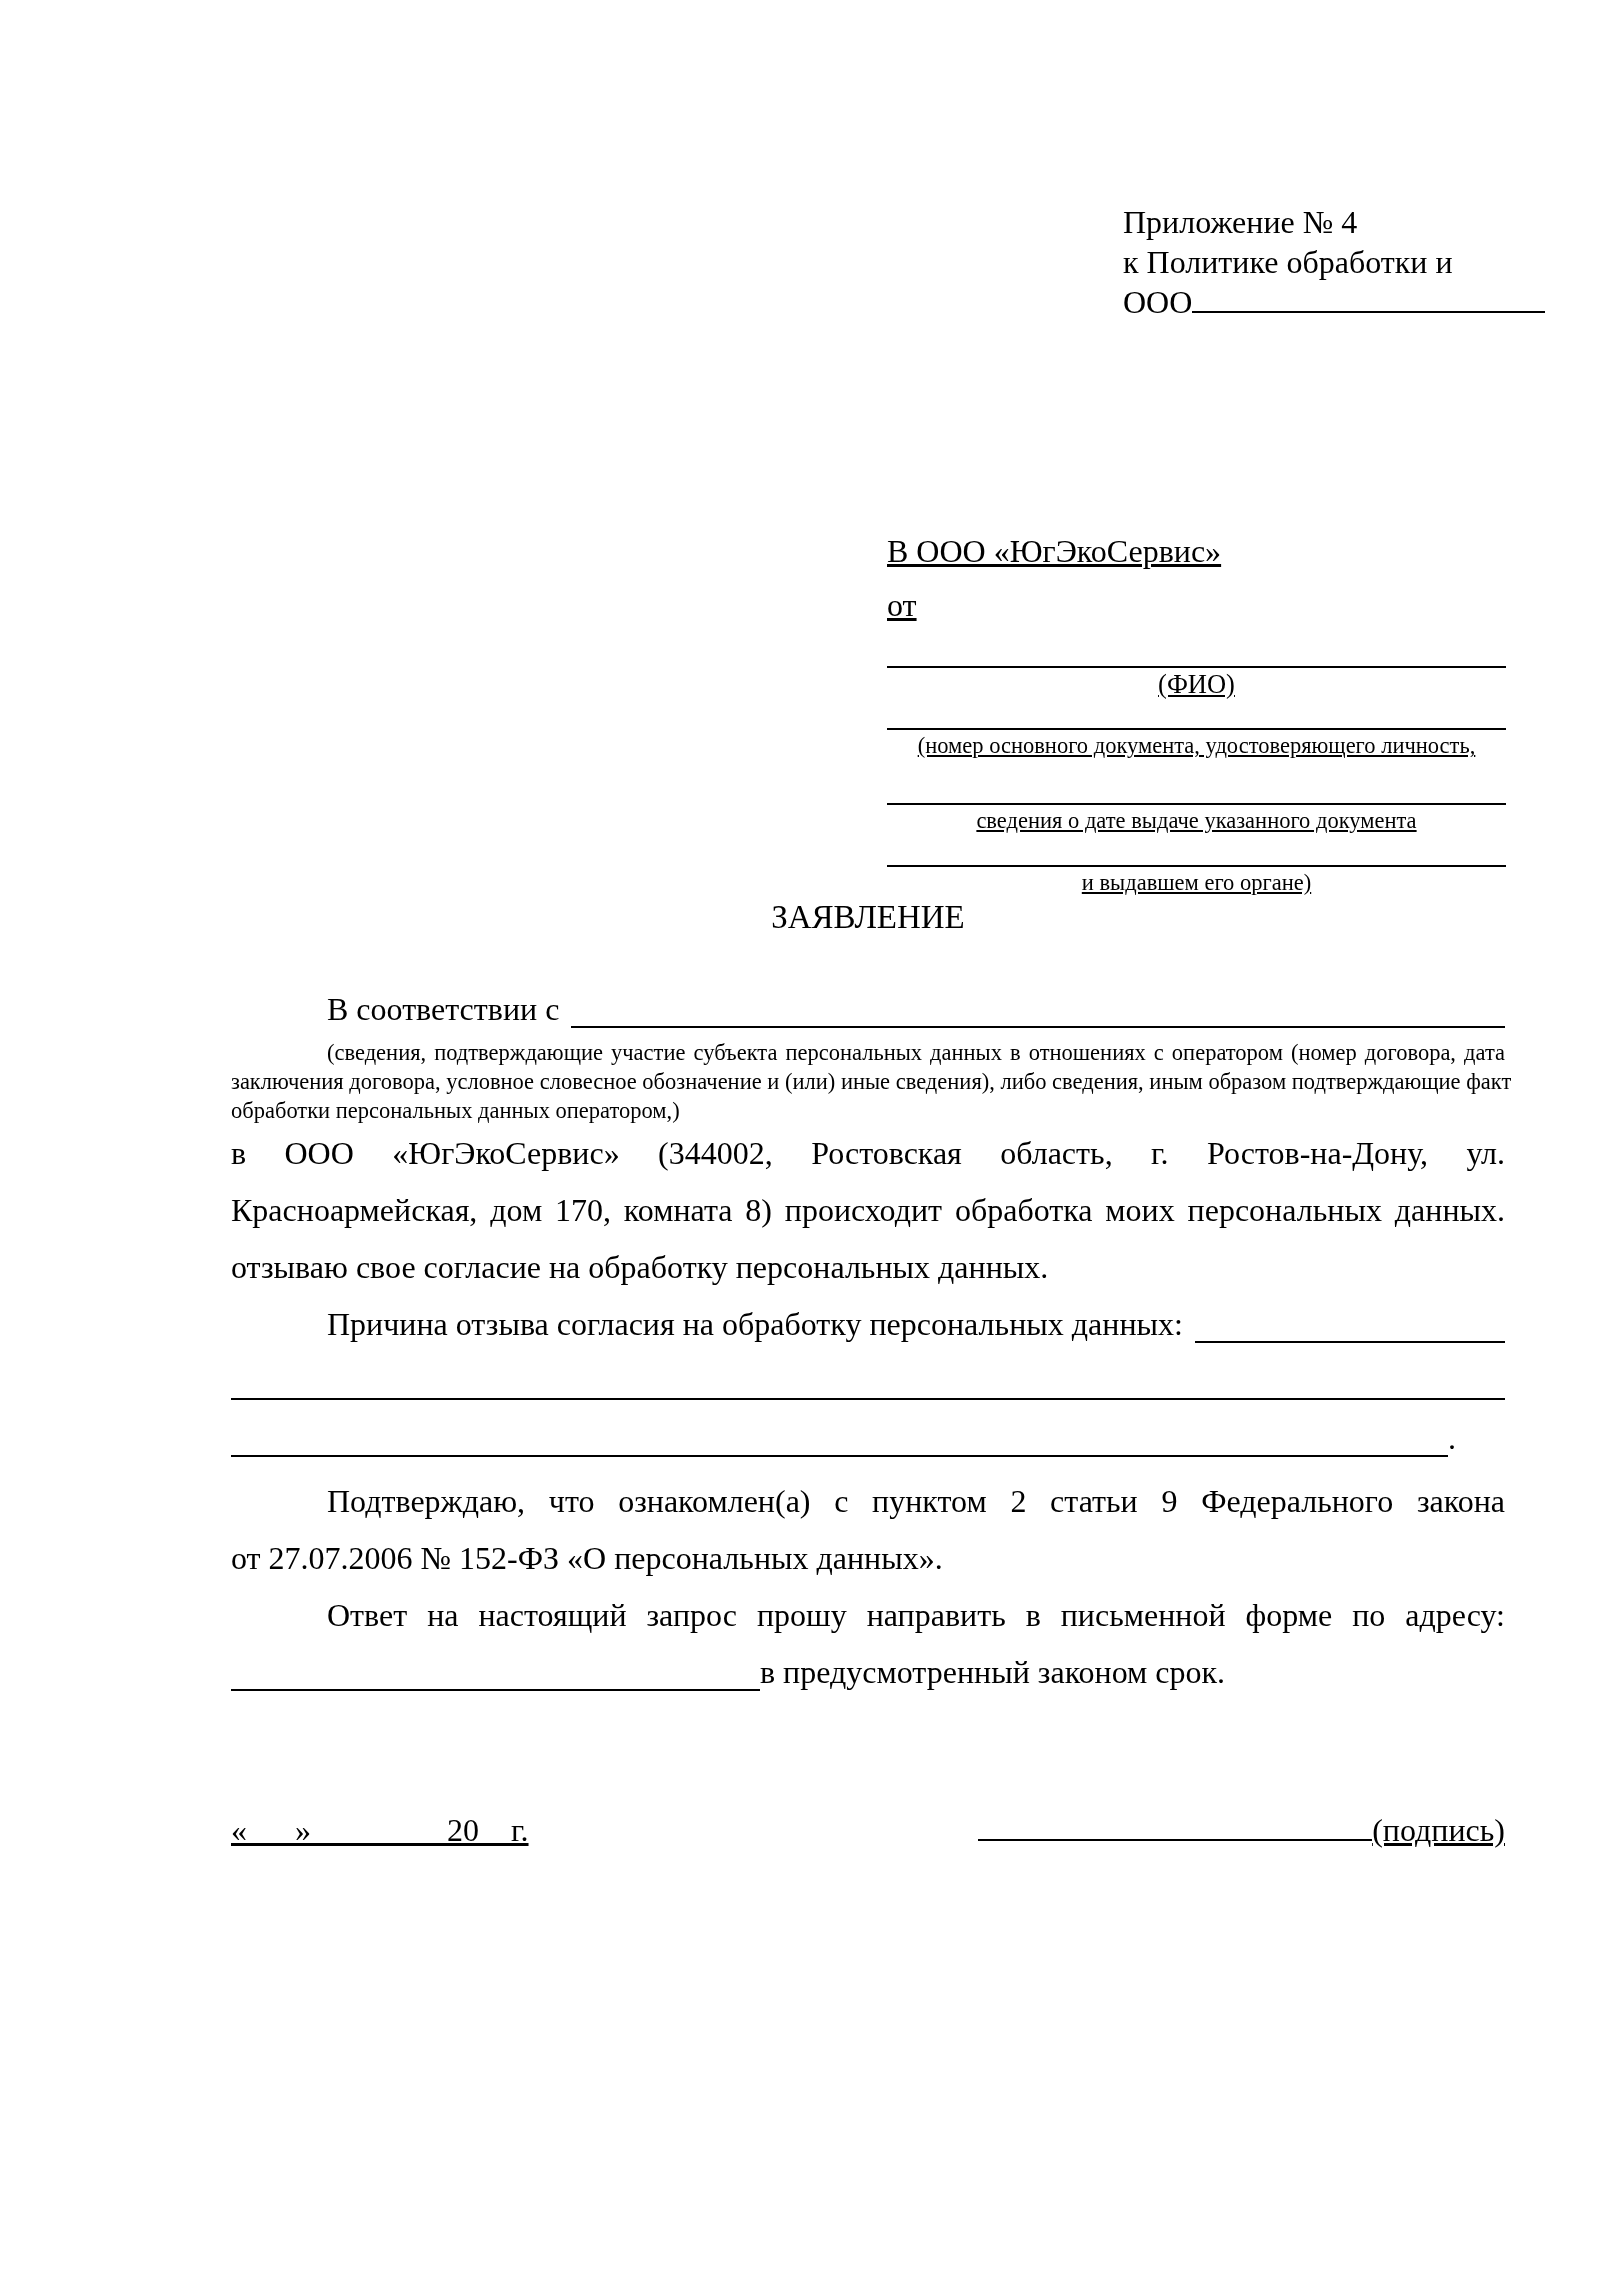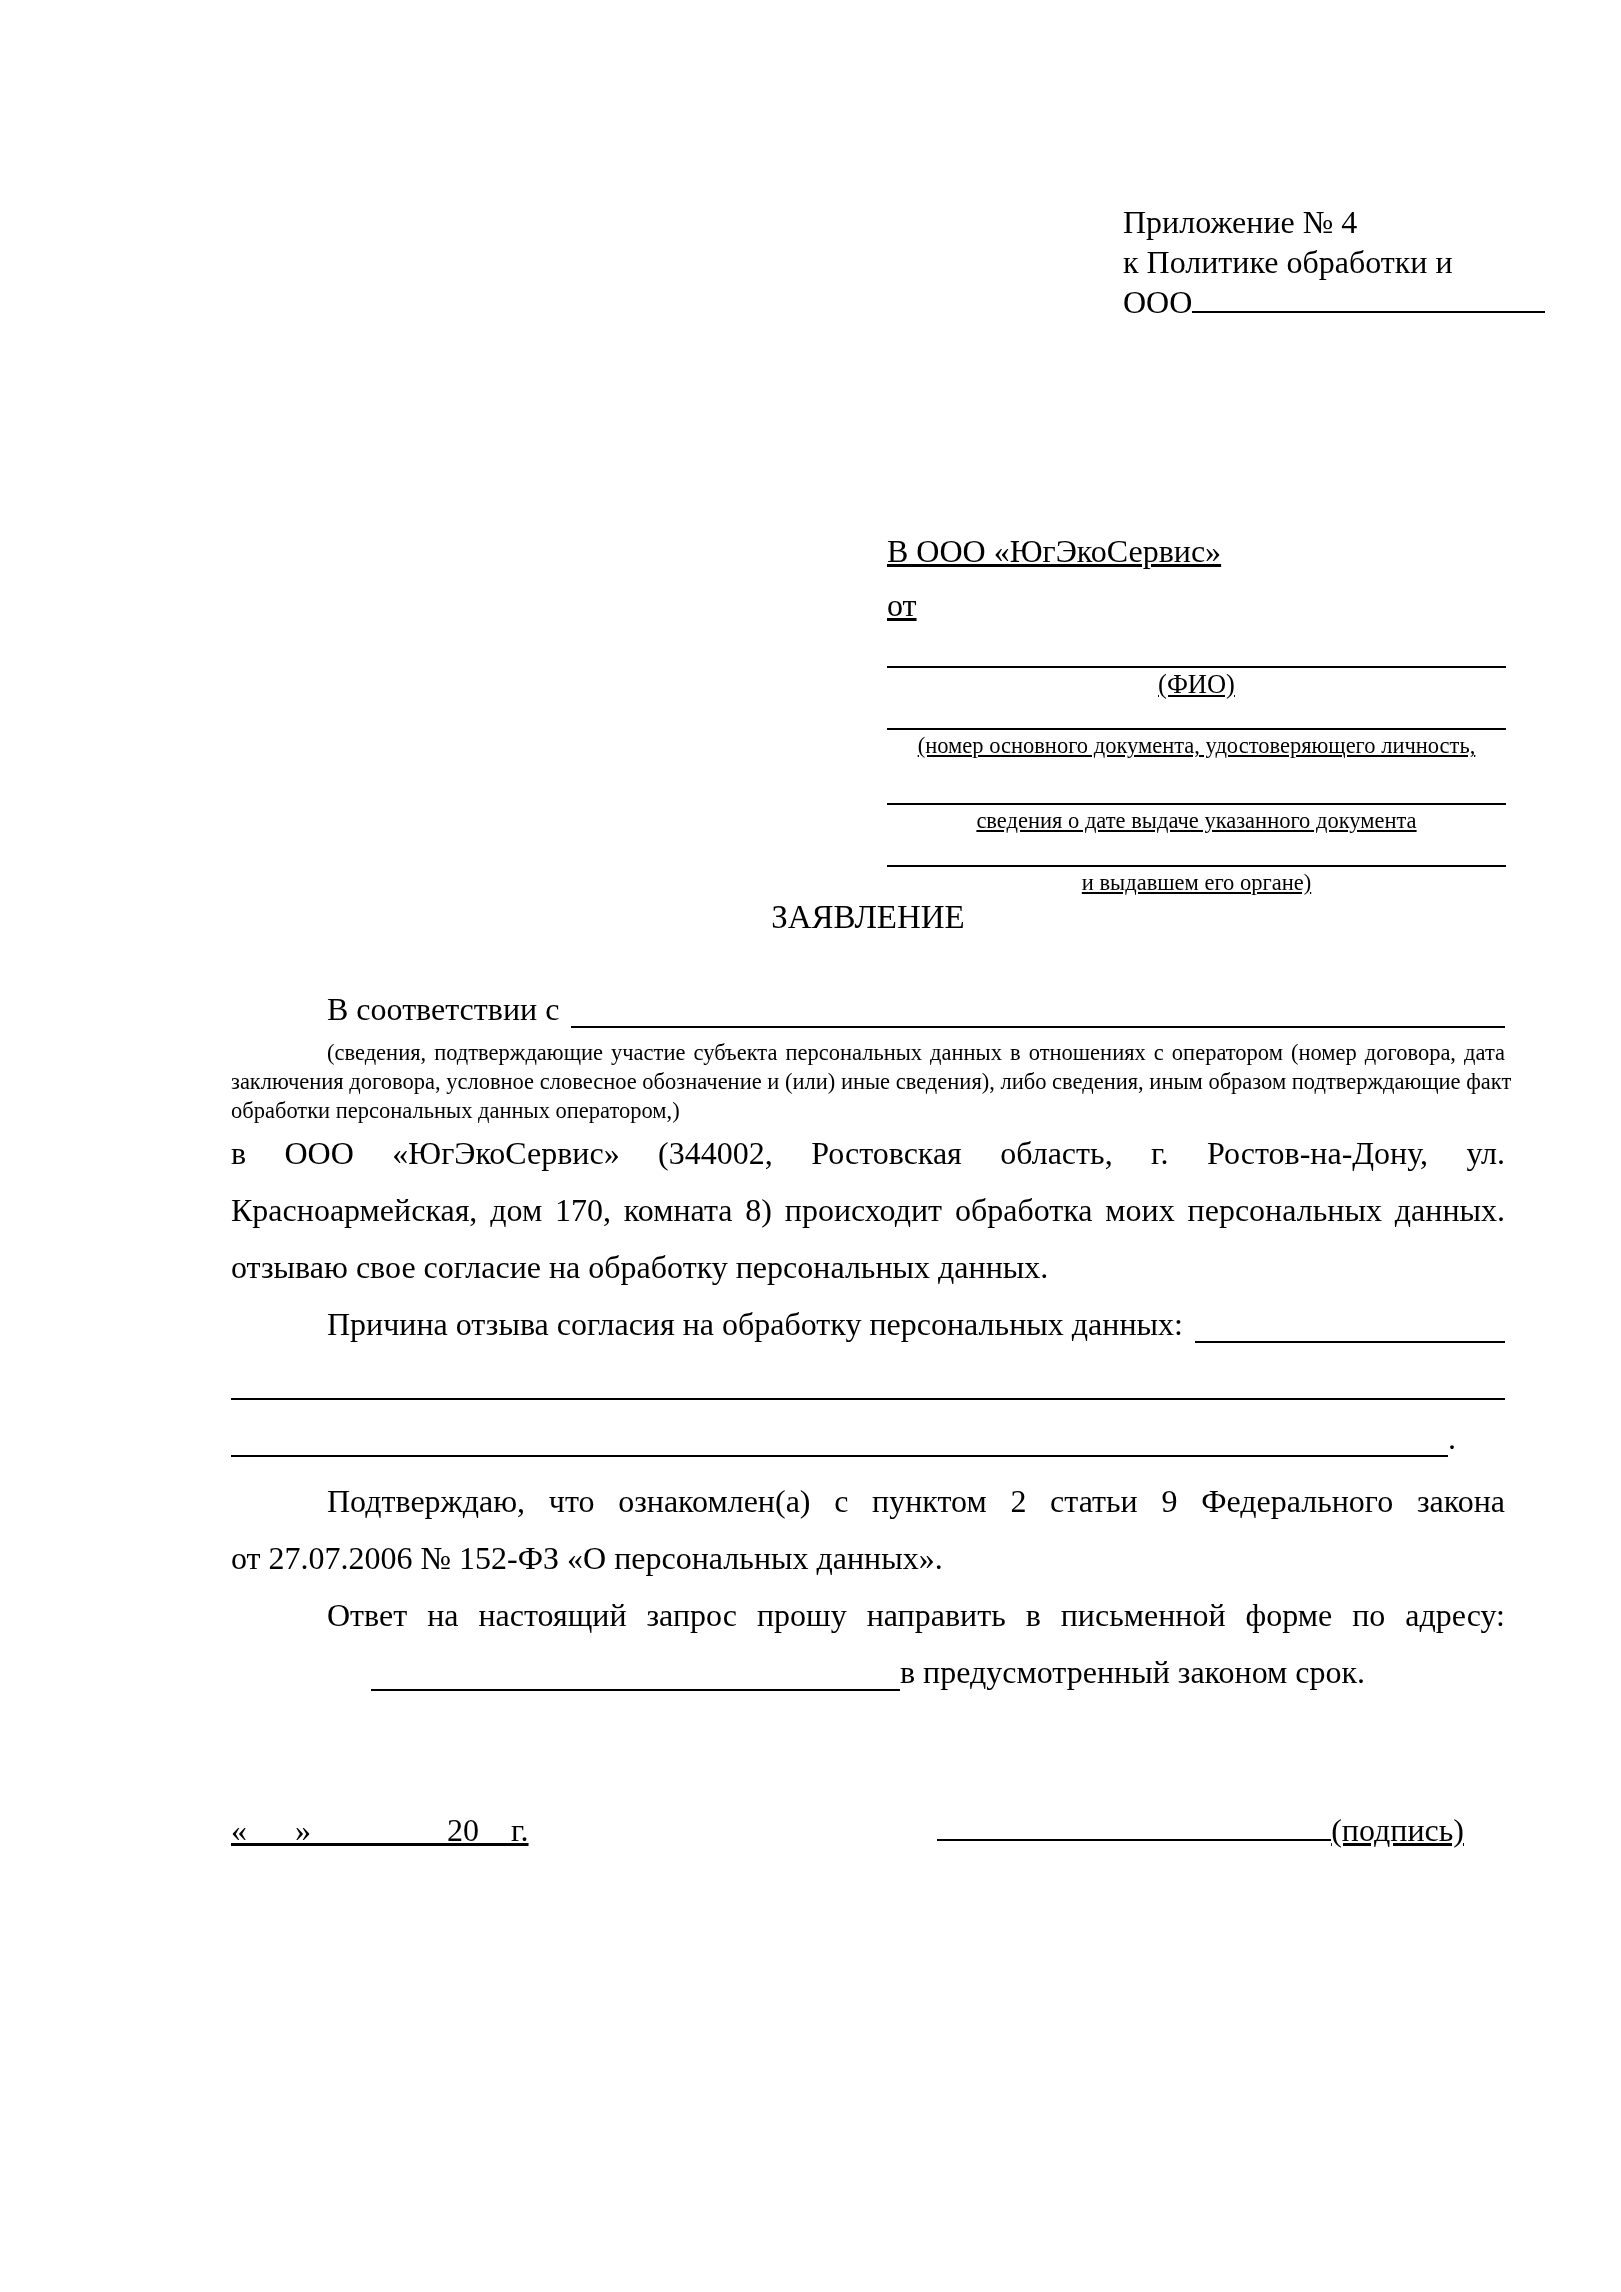--- a/index.html
+++ b/index.html
@@ -42,21 +42,21 @@
   .cap { font-size: 22.5px; line-height: 31px; text-align: center; }
   
   .zayav {
     position: absolute; left: 231px; top: 895px; width: 1274px;
     text-align: center; font-size: 33px; line-height: 44px;
   }
   .statement {
     position: absolute; left: 231px; top: 981px; width: 1274px;
     font-size: 32px;
   }
-  .row { display: flex; height: 57px; line-height: 57px; justify-content: center; }
+  .row { display: flex; height: 57px; line-height: 57px; }
   .indent { flex: 0 0 96px; }
   .txt { white-space: pre; }
   .gap-r { padding-right: 11.8px; }
   .fill {
     flex: 1 1 auto; align-self: flex-end; height: 0;
     border-bottom: 2.9px solid #000; margin-bottom: 9.8px;
   }
   .addr-line {
     flex: 0 0 529px; align-self: flex-end; height: 0;
     border-bottom: 2.9px solid #000; margin-bottom: 9.8px;
@@ -67,21 +67,21 @@
   .bl { height: 57px; line-height: 57px; white-space: nowrap; }
   .ind { text-indent: 96px; }
   .jlast { text-align: justify; text-align-last: justify; text-justify: inter-word; }
   .confirm { margin-top: 5.9px; }
   
   .footer {
     position: absolute; left: 231px; top: 1802px; width: 1274px;
     height: 57px; font-size: 32px; line-height: 57px;
     display: flex; justify-content: space-between; text-decoration: underline;
   }
-  .sig { display: flex; align-items: baseline; margin-right: 41px; }
+  .sig { display: flex; align-items: baseline; }
   .sign-line {
     display: inline-block; width: 394px; height: 0;
     border-bottom: 2.9px solid #000;
   }
 </style>
 </head>
 <body>
 
 <div class="page">
 

